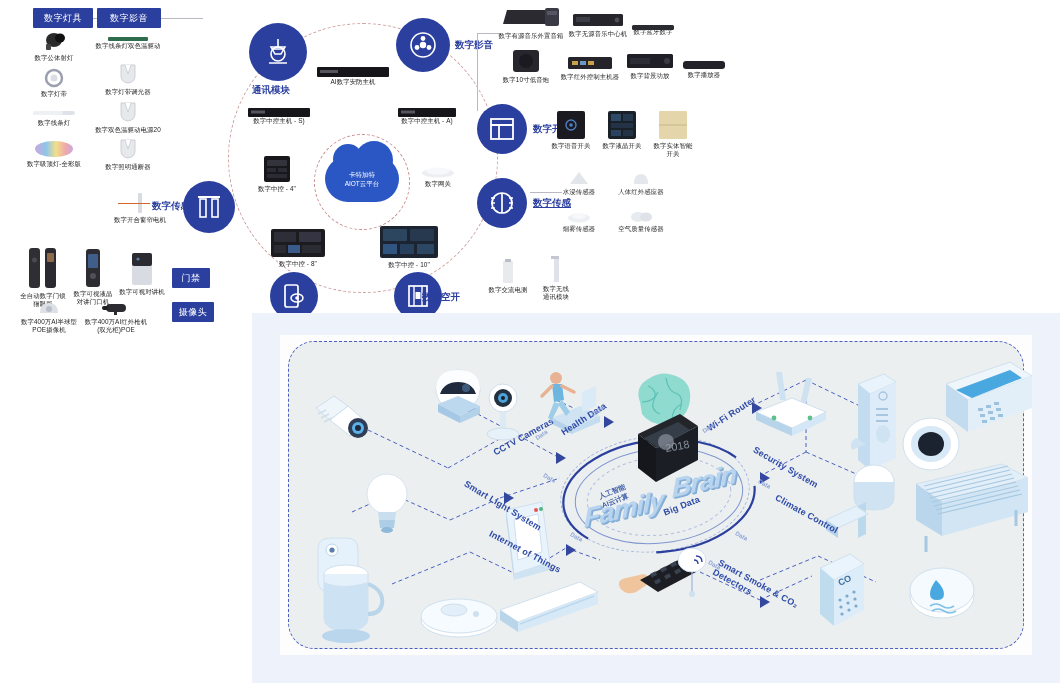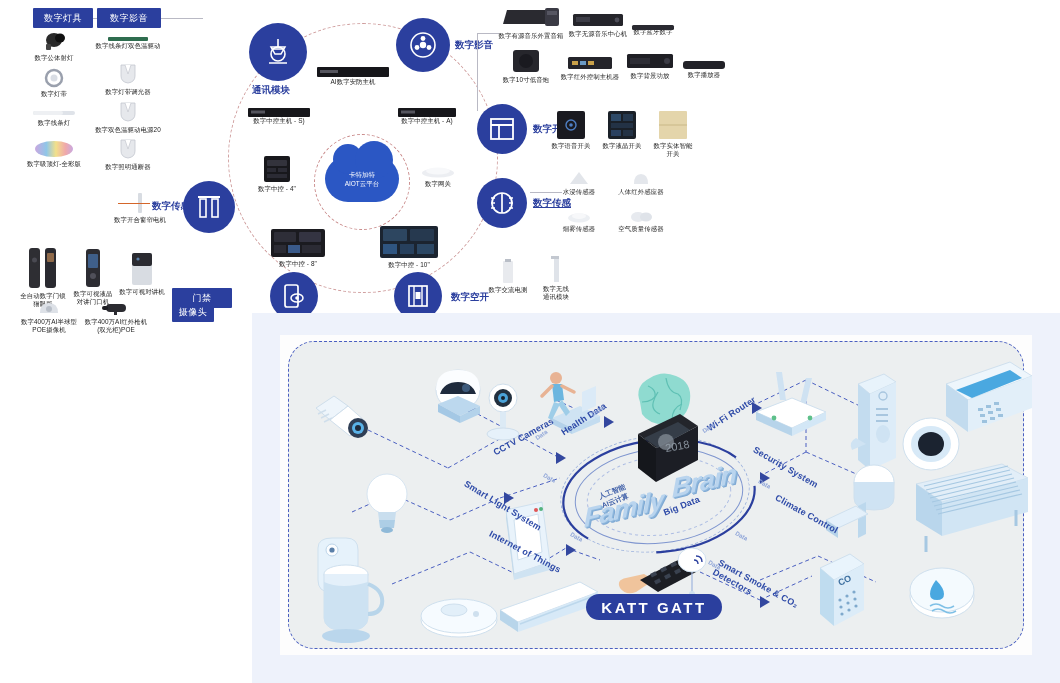--- a/index.html
+++ b/index.html
@@ -137,21 +137,21 @@
 
 <div id="stage">
 
   <div class="abs" style="left:0;top:0;width:1060px;height:340px;">
 
     <div class="line line-h" style="left:93px;top:18px;width:10px;"></div>
     <div class="line line-h" style="left:161px;top:18px;width:42px;"></div>
 
     <div class="badge" style="left:33px;top:8px;width:60px;">数字灯具</div>
     <div class="badge" style="left:97px;top:8px;width:64px;">数字影音</div>
-    <div class="badge" style="left:172px;top:268px;width:60px;margin-top:20px;">门禁</div>
+    <div class="badge" style="left:172px;top:268px;width:38px;">门禁</div>
     <div class="badge" style="left:172px;top:302px;width:42px;">摄像头</div>
 
     <div class="prod" style="left:18px;top:30px;width:72px;">
       <div class="ico" style="width:34px;height:22px;">
         <svg width="34" height="22" viewBox="0 0 34 22">
             <ellipse cx="17" cy="10" rx="8" ry="7" fill="#2a2a2a"></ellipse>
             <ellipse cx="23" cy="8" rx="5" ry="4.5" fill="#111"></ellipse>
             <rect x="9" y="14" width="5" height="6" rx="1" fill="#444"></rect>
           </svg>
       </div>
@@ -340,21 +340,21 @@
     </div>
     <div class="node-label" style="left:533px;top:197px;text-decoration:underline;">数字传感</div>
 
     <div class="node" style="left:394px;top:272px;width:48px;height:48px;">
       <svg width="24" height="24" viewBox="0 0 24 24">
           <rect x="3" y="2" width="18" height="20" fill="none" stroke="#fff" stroke-width="1.7"></rect>
           <path d="M8 2 L8 22 M16 2 L16 22" stroke="#fff" stroke-width="1.4"></path>
           <rect x="9.5" y="8" width="5" height="7" fill="#fff"></rect>
         </svg>
     </div>
-    <div class="node-label" style="left:451px;top:291px;">数字空开</div>
+    <div class="node-label" style="left:422px;top:291px;">数字空开</div>
 
     <div class="node" style="left:270px;top:272px;width:48px;height:48px;">
       <svg width="26" height="26" viewBox="0 0 26 26">
           <rect x="4" y="2" width="13" height="22" rx="2" fill="none" stroke="#fff" stroke-width="1.7"></rect>
           <ellipse cx="16" cy="15" rx="6" ry="4" fill="none" stroke="#fff" stroke-width="1.5"></ellipse>
           <circle cx="16" cy="15" r="1.8" fill="#fff"></circle>
         </svg>
     </div>
 
     <div class="node" style="left:183px;top:181px;width:52px;height:52px;">
@@ -907,16 +907,15 @@
 
     <div class="data-tag" style="left:535px;top:432px;transform:rotate(-35deg);">Data</div>
     <div class="data-tag" style="left:543px;top:475px;transform:rotate(30deg);">Data</div>
     <div class="data-tag" style="left:570px;top:534px;transform:rotate(30deg);">Data</div>
     <div class="data-tag" style="left:591px;top:408px;transform:rotate(-35deg);">Data</div>
     <div class="data-tag" style="left:702px;top:425px;transform:rotate(-35deg);">Data</div>
     <div class="data-tag" style="left:758px;top:481px;transform:rotate(30deg);">Data</div>
     <div class="data-tag" style="left:735px;top:533px;transform:rotate(30deg);">Data</div>
     <div class="data-tag" style="left:708px;top:562px;transform:rotate(30deg);">Data</div>
 
-    <div class="katt">KATT GATT</div>
   </div>
 
 </div>
 
 </body></html>

